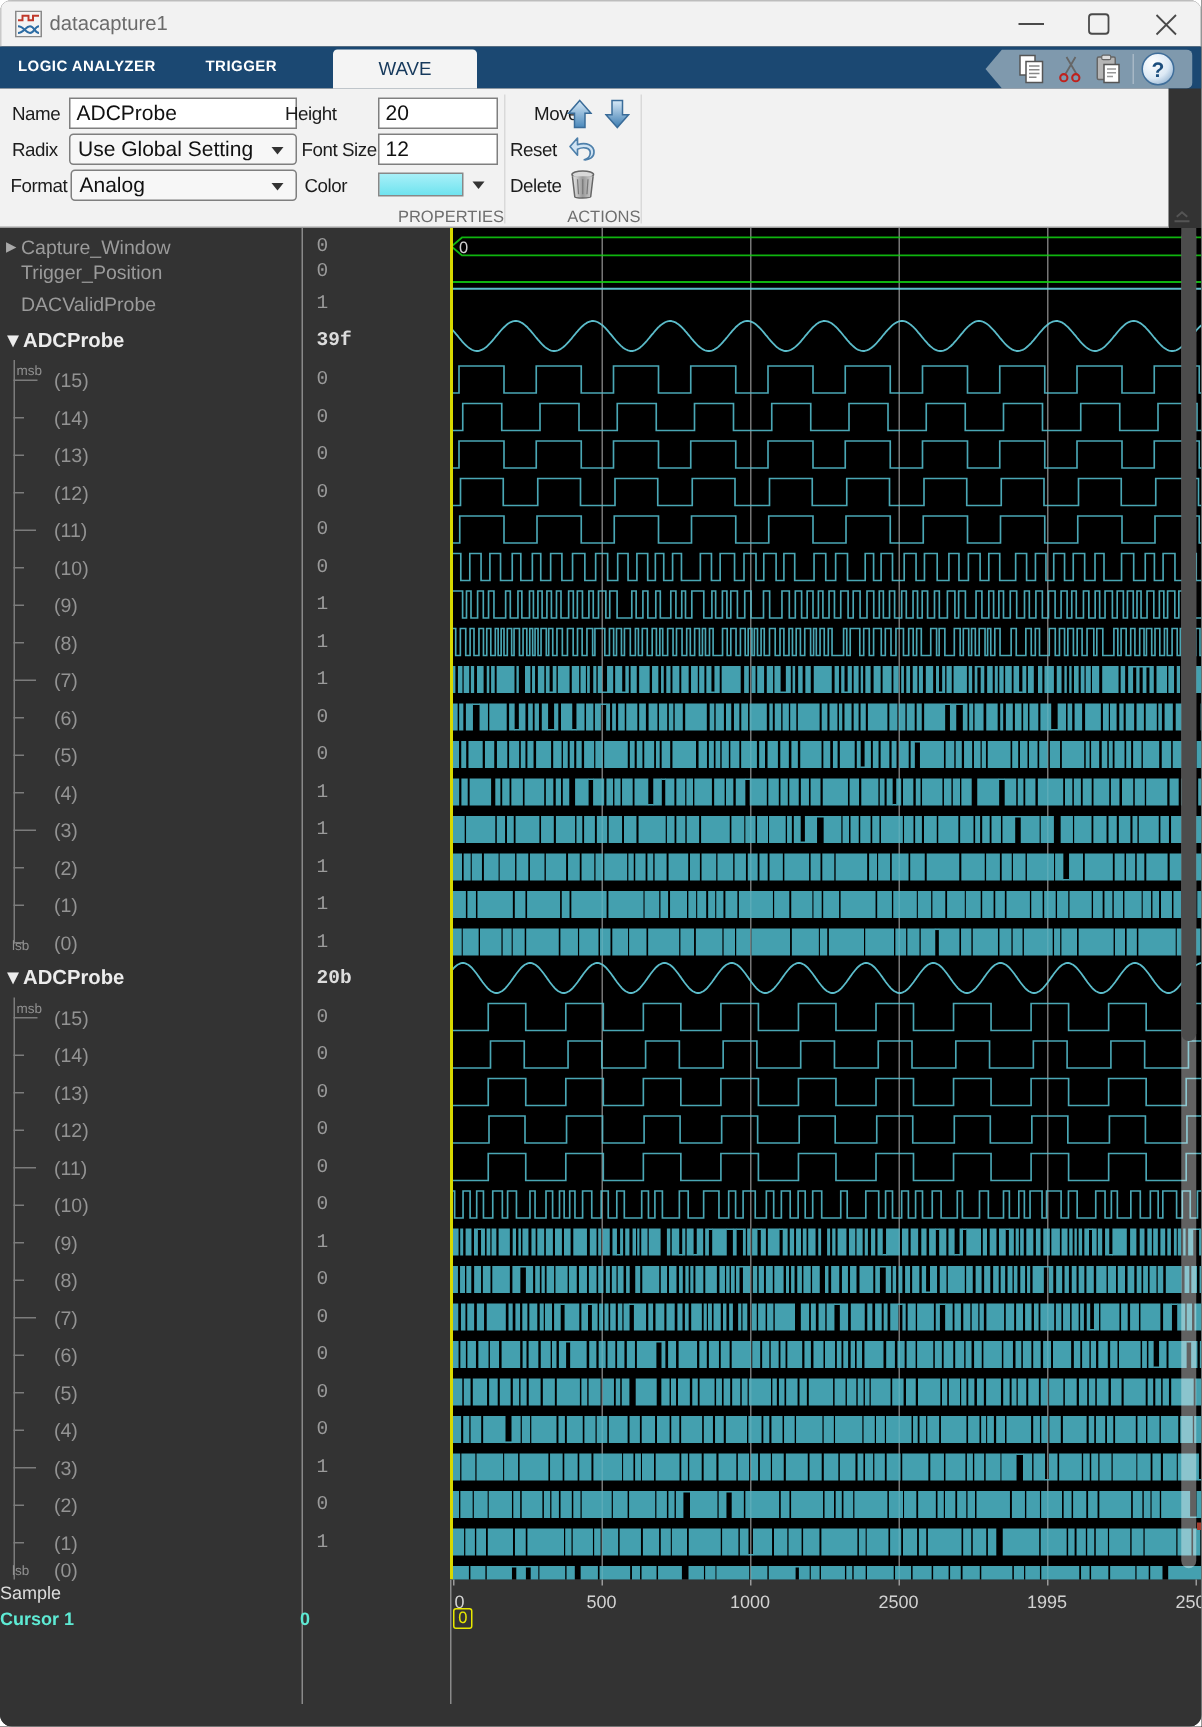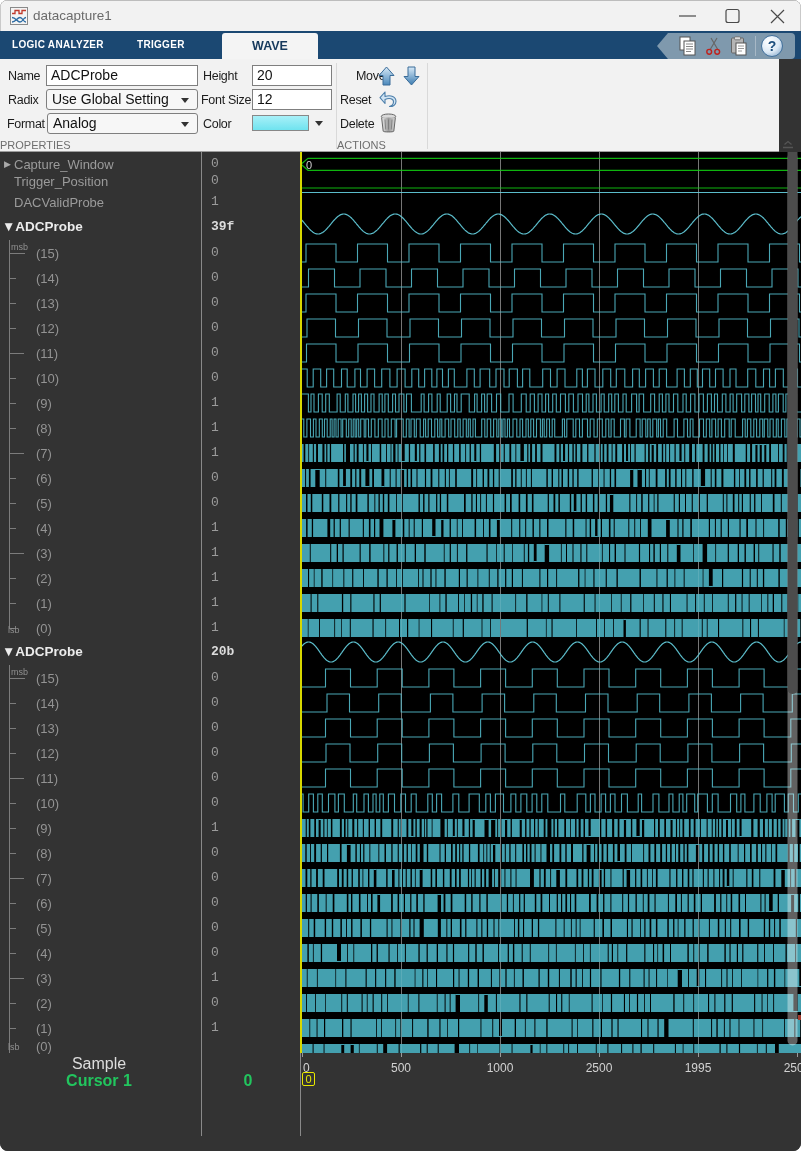--- a/index.html
+++ b/index.html
@@ -1,43 +1,43 @@
 <!DOCTYPE html>
 <html><head><meta charset="utf-8"><style>
 *{margin:0;padding:0;box-sizing:border-box}
 body{width:801px;height:1151px;font-family:"Liberation Sans",sans-serif;background:#fff;overflow:hidden}
 #win{position:relative;width:801px;height:1151px;border-radius:8px;overflow:hidden;background:#333}
 #titlebar{position:absolute;left:0;top:0;width:801px;height:31px;background:#f2f2f2;box-shadow:inset 0 1px 0 #bdbdbd,inset 1px 0 0 #c9c9c9,inset -1px 0 0 #c9c9c9}
 #title{position:absolute;left:33px;top:8px;font-size:13.5px;color:#6b6b6b}
 .wbtn{position:absolute;top:0;width:45px;height:31px;color:#4a4a4a}
 #tabrow{position:absolute;left:0;top:31px;width:801px;height:28px;background:#1b4872}
 .tab{position:absolute;top:0;height:28px;line-height:28px;color:#fff;font-size:10px;font-weight:bold;letter-spacing:0.3px}
-#wavetab{position:absolute;left:222px;top:2px;width:96px;height:26px;background:#f4f4f4;border-radius:3px 3px 0 0;color:#16395c;font-size:12.5px;font-weight:bold;text-align:center;line-height:27px}
+#wavetab{position:absolute;left:222px;top:2px;width:96px;height:26px;background:#f4f4f4;border-radius:3px 3px 0 0;color:#16395c;font-size:12.5px;font-weight:normal;text-align:center;line-height:27px}
 #toolstrip{position:absolute;left:0;top:59px;width:779px;height:93px;background:#f2f2f2;border-bottom:1px solid #9d9d9d}
 .lbl{position:absolute;font-size:12.5px;letter-spacing:-0.3px;color:#1c1c1c;padding-top:3px}
 .inp{position:absolute;background:#fff;border:1px solid #7f7f7f;font-size:14px;color:#111;padding-left:4px;line-height:19px}
 .dd{position:absolute;background:#f7f7f7;border:1px solid #7f7f7f;border-radius:3px;font-size:14px;color:#111;padding-left:5px;line-height:19px}
 .dar{position:absolute;width:0;height:0;border-left:4.5px solid transparent;border-right:4.5px solid transparent;border-top:5px solid #333}
-.seclbl{position:absolute;top:80px;font-size:11px;color:#6e6e6e;text-align:left}
+.seclbl{position:absolute;top:80px;font-size:11px;color:#6e6e6e;text-align:right}
 .vsep{position:absolute;top:4px;width:1px;height:86px;background:#d9d9d9}
 #main{position:absolute;left:0;top:152px;width:801px;height:999px;background:#333}
 .nm{position:absolute;font-size:13px;color:#9b9b9b;white-space:nowrap}
 .bit{position:absolute;font-size:13px;color:#939393}
 .grp{position:absolute;font-size:13.5px;font-weight:bold;color:#ececec;white-space:nowrap}
 .tri{position:absolute;font-size:9px;color:#a9a9a9}
 .vl{position:absolute;left:211px;font-size:13px;font-family:"Liberation Mono",monospace;color:#9b9b9b}
 .vb{position:absolute;left:211px;font-size:13px;font-family:"Liberation Mono",monospace;font-weight:bold;color:#dcdcdc}
 .tline{position:absolute;width:1px;background:#7c7c7c}
 .tick{position:absolute;height:1px;background:#7c7c7c}
 .mlab{position:absolute;font-size:9px;color:#909090}
 .colsep{position:absolute;width:1px;background:#8a8a8a}
-.axr{position:absolute;font-size:16px;text-align:center}
+.axr{position:absolute;font-size:12px;text-align:left}
 .axc{position:absolute;width:80px;text-align:center;font-size:12px;color:#d2d2d2}
 .axl{position:absolute;font-size:12px;color:#d2d2d2}
-.cur{color:#22c55e;font-weight:bold}
+.cur{color:#5eead4;font-weight:bold}
 .curbox{position:absolute;left:302px;top:1072px;width:13px;height:14px;border:1px solid #e8e800;border-radius:2px;color:#e8e800;font-size:11px;text-align:center;line-height:13px}
 .qa{position:absolute;left:655px;top:2px;width:140px;height:24px}
 </style></head><body>
 <div id="win">
 <div id="titlebar">
       <svg width="18" height="18" viewBox="0 0 18 18" style="position:absolute;left:10px;top:7px">
         <rect x="0.5" y="0.5" width="17" height="17" fill="#f4f4f4" stroke="#8a8a8a" stroke-width="1"></rect>
         <path d="M2,6.5H5V3.5H9V6.5H12V3.5H16" stroke="#c0392b" stroke-width="1.3" fill="none"></path>
         <path d="M2,10.5 C6,10.5 7,15 10,15 C13,15 13,10.5 16,10.5" stroke="#2e6da4" stroke-width="1.3" fill="none"></path>
         <path d="M2,15 C6,15 7,10.5 10,10.5 C13,10.5 13,15 16,15" stroke="#2e6da4" stroke-width="1.3" fill="none"></path>
@@ -93,21 +93,21 @@
 </div>
 <div id="toolstrip">
 <div class="lbl" style="left:8px;top:7px">Name</div>
 <div class="inp" style="left:46px;top:6px;width:152px;height:21px">ADCProbe</div>
 <div class="lbl" style="left:8px;top:31px">Radix</div>
 <div class="dd" style="left:46px;top:30px;width:152px;height:21px">Use Global Setting</div>
 <div class="dar" style="left:181px;top:39px"></div>
 <div class="lbl" style="left:7px;top:55px">Format</div>
 <div class="dd" style="left:47px;top:54px;width:151px;height:21px">Analog</div>
 <div class="dar" style="left:181px;top:63px"></div>
-<div class="lbl" style="left:203px;top:7px">Height</div>
+<div class="lbl" style="left:190px;top:7px">Height</div>
 <div class="inp" style="left:252px;top:6px;width:80px;height:21px">20</div>
 <div class="lbl" style="left:201px;top:31px">Font Size</div>
 <div class="inp" style="left:252px;top:30px;width:80px;height:21px">12</div>
 <div class="lbl" style="left:203px;top:55px">Color</div>
 <div style="position:absolute;left:252px;top:56px;width:57px;height:16px;border:1px solid #888;background:linear-gradient(#a8f0f8,#6fe3ef)"></div>
 <div class="dar" style="left:315px;top:62px"></div>
 <div class="lbl" style="left:356px;top:7px">Move</div>
 <svg style="position:absolute;left:378px;top:7px" width="17" height="20" viewBox="0 0 17 20">
         <defs>
           <linearGradient id="agu378" x1="0" y1="0" x2="0" y2="1">

